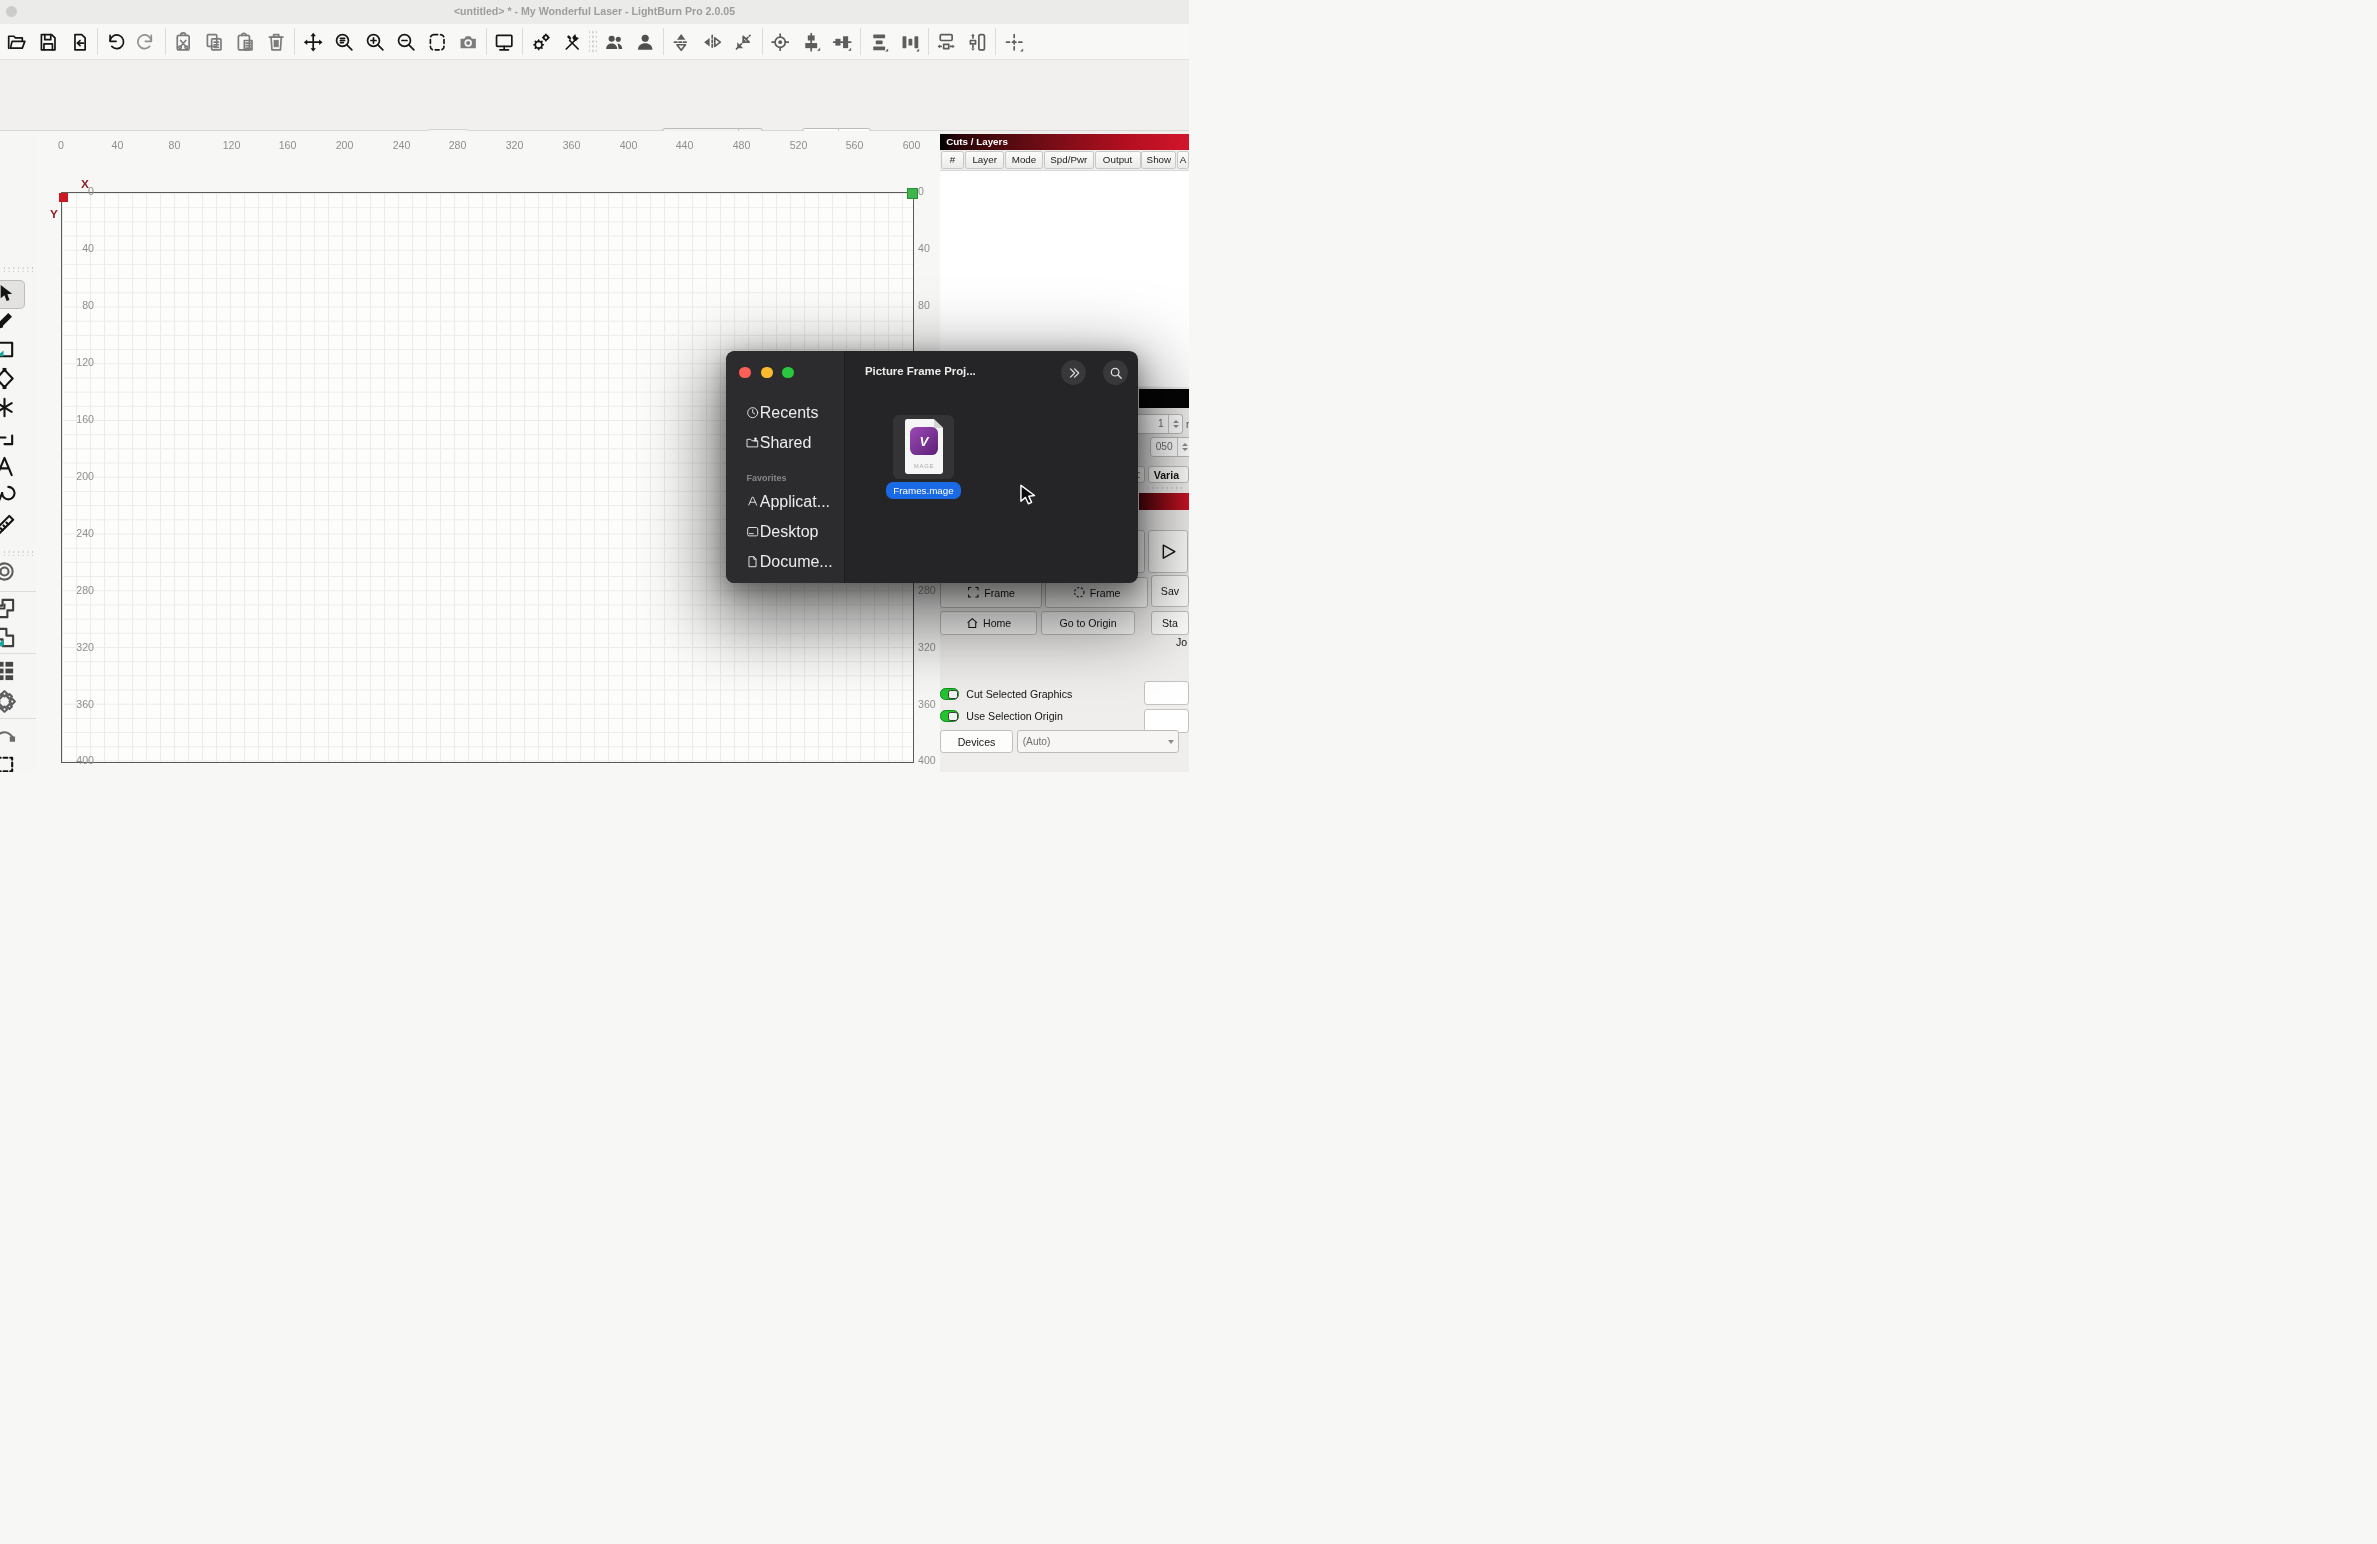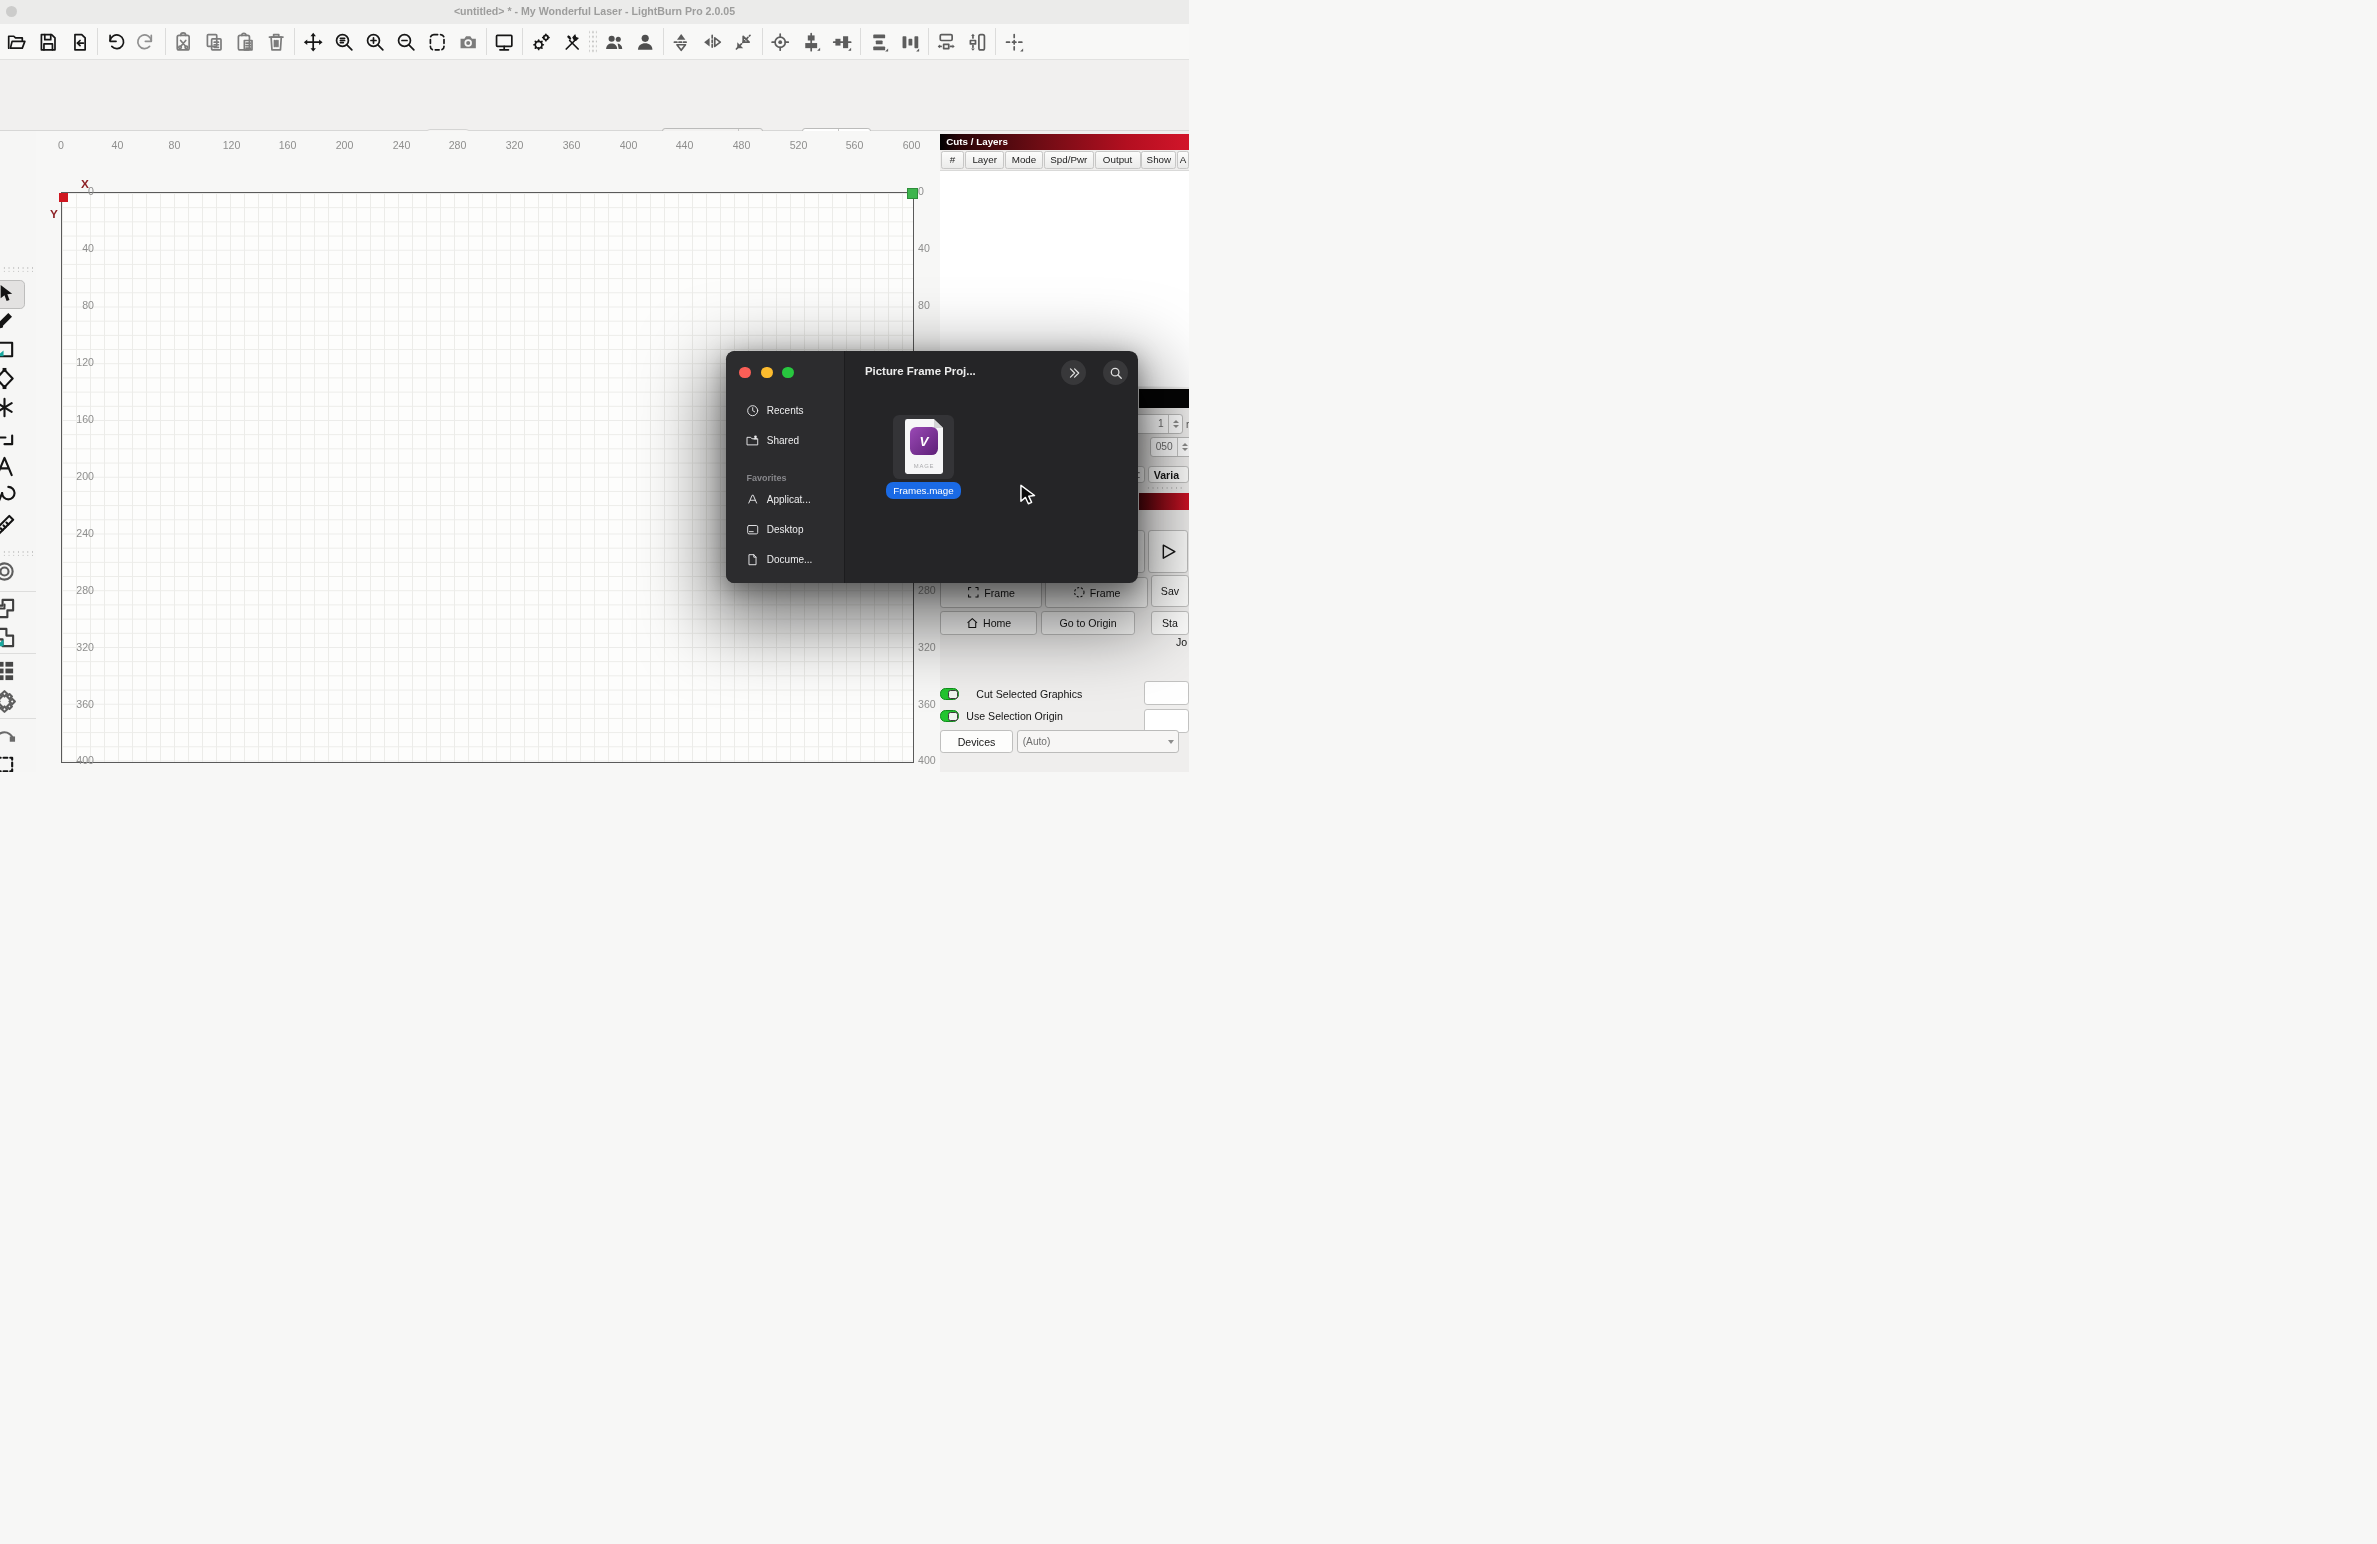--- a/index.html
+++ b/index.html
@@ -93,21 +93,21 @@
               background:radial-gradient(ellipse at 30% 10%,rgba(0,0,0,.28),rgba(0,0,0,0) 70%)}
   
   .finder{position:absolute;left:726px;top:351px;width:412px;height:232px;border-radius:8.6px;background:#252527;
           box-shadow:0 27.5px 71px 15.7px rgba(0,0,0,.5),0 6.3px 23.6px rgba(0,0,0,.35);z-index:50}
   .fsidebar{position:absolute;left:0;top:0;bottom:0;width:118px;background:#2c2c2e;border-right:0.8px solid #1c1c1e;
             border-radius:8.6px 0 0 8.6px}
   .flight{position:absolute;top:15.7px;width:11.8px;height:11.8px;border-radius:50%}
   .ftitle{position:absolute;left:139px;top:14px;color:#ececec;font-size:11.4px;font-weight:700;white-space:nowrap}
   .fcirc{position:absolute;top:9.4px;width:25px;height:25px;border-radius:50%;background:#38383a;color:#e3e3e3;
          display:flex;align-items:center;justify-content:center}
-  .fitem{position:absolute;display:flex;align-items:center;gap:7px;color:#ededee;font-size:10px}
+  .fitem{position:absolute;display:flex;align-items:center;gap:0;color:#ededee;font-size:16px}
   .fitem svg{width:13.4px;height:13.4px}
   .fitem svg *{stroke:#e8e8ea;stroke-width:1.7;fill:none;stroke-linecap:round;stroke-linejoin:round}
   .fitem svg .f{fill:#e8e8ea;stroke:none}
   .fsec{position:absolute;color:#87878b;font-size:9px;font-weight:700}
   .ftile{position:absolute;left:167px;top:64px;width:61px;height:64px;border-radius:6.3px;background:#343437}
   .fdoc{position:absolute;left:179px;top:68px;width:38px;height:55px;background:#f6f6f7;border-radius:2.4px;
         clip-path:polygon(0 0,76% 0,100% 16%,100% 100%,0 100%)}
   .fdoc .fold{position:absolute;right:0;top:0;width:9.4px;height:9.4px;background:#d4d4d6;
               clip-path:polygon(0 0,100% 100%,0 100%)}
   .mage{position:absolute;left:184px;top:76px;width:28px;height:28px;border-radius:6.3px;
@@ -748,21 +748,21 @@
     <svg viewBox="0 0 24 24">
         <path d="M3 11L12 3l9 8" stroke-width="2.4"></path>
         <path d="M5.5 10v10h13V10" stroke-width="2.4"></path>
       </svg>
     <span>Home</span>
   </div>
   <div class="frag btn" style="left:101px;top:480px;width:94px;height:24.4px">Go to Origin</div>
   <div class="frag btn" style="left:211px;top:480px;width:38px;height:24.4px">Sta</div>
   <span class="frag tlab" style="left:236px;top:505px">Jo</span>
 
-  <div class="frag" style="left:0px;top:557px;display:flex;align-items:center;gap:17px">
+  <div class="frag" style="left:0px;top:557px;display:flex;align-items:center;gap:7px">
     <span class="gtoggle"></span>
     <span class="tlab">Cut Selected Graphics</span>
   </div>
   <div class="frag whitebox" style="left:204px;top:550px;width:45px;height:23.6px"></div>
   <div class="frag" style="left:0px;top:579px;display:flex;align-items:center;gap:7px">
     <span class="gtoggle"></span>
     <span class="tlab">Use Selection Origin</span>
   </div>
   <div class="frag whitebox" style="left:204px;top:578px;width:45px;height:23.6px"></div>
   <div class="frag btn" style="left:0px;top:599px;width:73px;height:23px">Devices</div>

